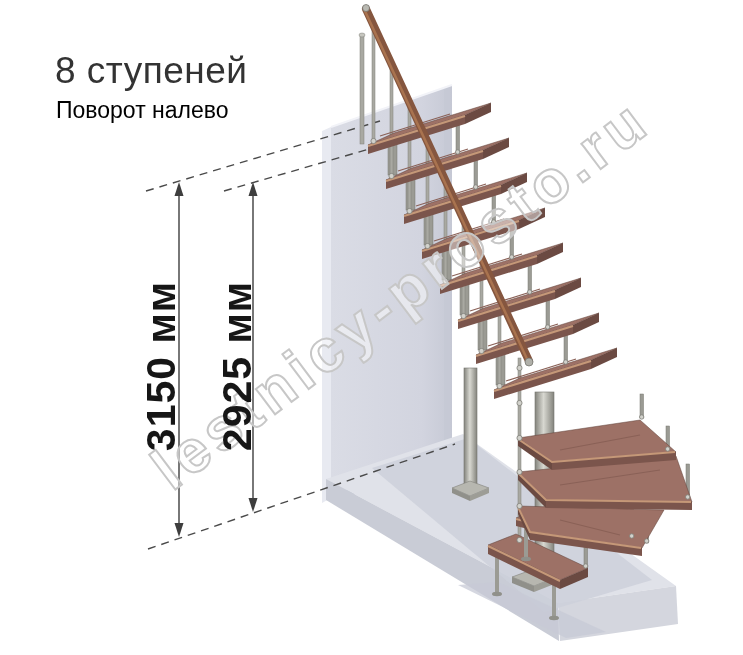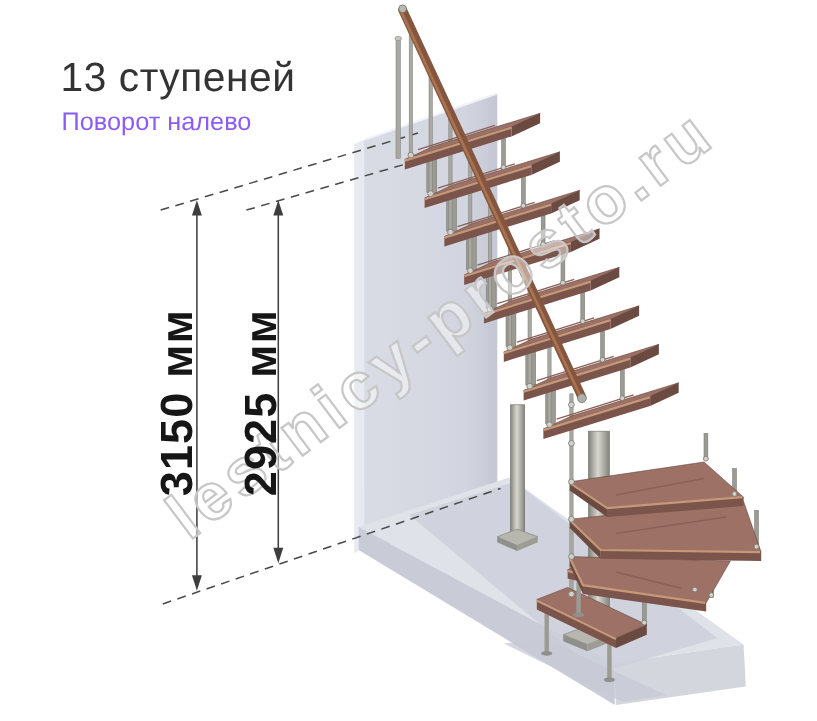--- a/index.html
+++ b/index.html
@@ -6,21 +6,21 @@
   #stage{
     position:relative;width:743px;height:655px;background:#ffffff;overflow:hidden;
     font-family:"Liberation Sans",sans-serif;
   }
   #scene{position:absolute;left:0;top:0;}
   .title{
     position:absolute;left:55px;top:50px;font-size:37px;color:#333333;
     letter-spacing:0.5px;white-space:nowrap;
   }
   .subtitle{
-    position:absolute;left:56px;top:97px;font-size:23px;color:#8b5cf6;white-space:nowrap;
+    position:absolute;left:56px;top:97px;font-size:23px;color:#000000;white-space:nowrap;
   }
   .dim-label{
     position:absolute;transform:translate(-50%,-50%) rotate(-90deg);
     font-size:41px;font-weight:bold;color:#161616;white-space:nowrap;letter-spacing:1px;
   }
   .dim-3150{left:161px;top:366px;}
   .dim-2925{left:237px;top:366px;}
 </style>
 </head>
 <body>
@@ -261,18 +261,18 @@
   <g>
     <line x1="366" y1="9" x2="529" y2="361" stroke="#85563f" stroke-width="8" stroke-linecap="round"></line>
     <line x1="364.5" y1="10" x2="527.5" y2="360" stroke="#a9734f" stroke-width="2.5" stroke-linecap="round"></line>
     <circle cx="366" cy="8" r="3.5" fill="#b9b9b2" stroke="#6f6f68" stroke-width="0.7"></circle>
     <circle cx="529" cy="362" r="4" fill="#b0b0a9" stroke="#6f6f68" stroke-width="0.7"></circle>
   </g>
 
   <text transform="translate(172,492) rotate(-37)" textLength="600" font-size="60" font-weight="bold" letter-spacing="2" fill="rgba(255,255,255,0.45)" stroke="#c7c7c7" stroke-width="2">lestnicy-prosto.ru</text>
 </svg>
 
-<div class="title">13 ступеней</div>
+<div class="title">8 ступеней</div>
 <div class="subtitle">Поворот налево</div>
 <div class="dim-label dim-3150">3150 мм</div>
 <div class="dim-label dim-2925">2925 мм</div>
 
 </div>
 
 </body></html>

